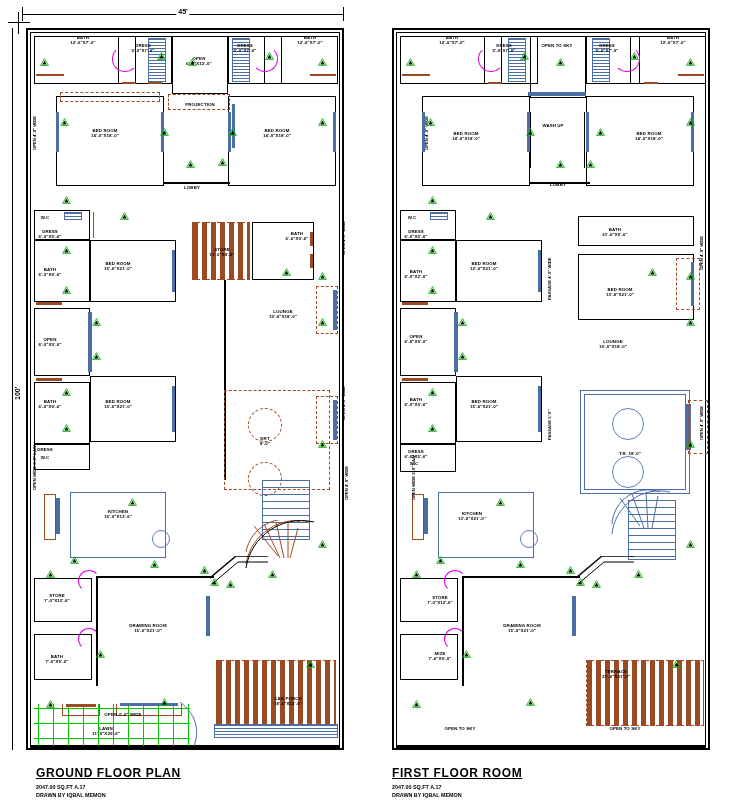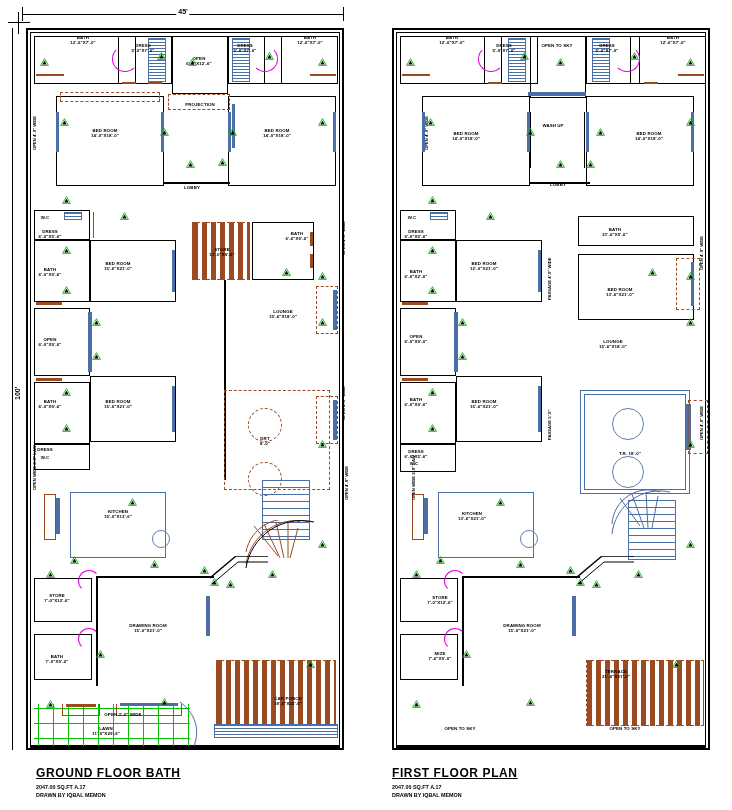--- a/index.html
+++ b/index.html
@@ -344,25 +344,25 @@
       <i style="top:10px"></i>
         <i style="top:22px"></i>
         <i style="top:34px"></i>
         <i style="top:46px"></i>
         <i style="top:56px"></i>
     </div>
 
     <div class="wall" style="left:396px;top:746px;width:310px;height:1.5px;"></div>
   </div>
 
-  <div class="title" style="left:36px;top:766px;">GROUND FLOOR BATH</div>
+  <div class="title" style="left:36px;top:766px;">GROUND FLOOR PLAN</div>
   <div class="subtitle" style="left:36px;top:784px;">2047.00 SQ.FT A.17</div>
   <div class="subtitle" style="left:36px;top:792px;">DRAWN BY IQBAL MEMON</div>
 
-  <div class="title" style="left:392px;top:766px;">FIRST FLOOR PLAN</div>
+  <div class="title" style="left:392px;top:766px;">FIRST FLOOR ROOM</div>
   <div class="subtitle" style="left:392px;top:784px;">2047.00 SQ.FT A.17</div>
   <div class="subtitle" style="left:392px;top:792px;">DRAWN BY IQBAL MEMON</div>
 
   <div id="dyn">
       <div class="lbl" style="left: 83px; top: 36px;">
         <div>BATH</div>
         <div>12'-6"X7'-0"</div>
       </div>
       <div class="lbl" style="left: 143px; top: 44px;">
         <div>DRESS</div>

